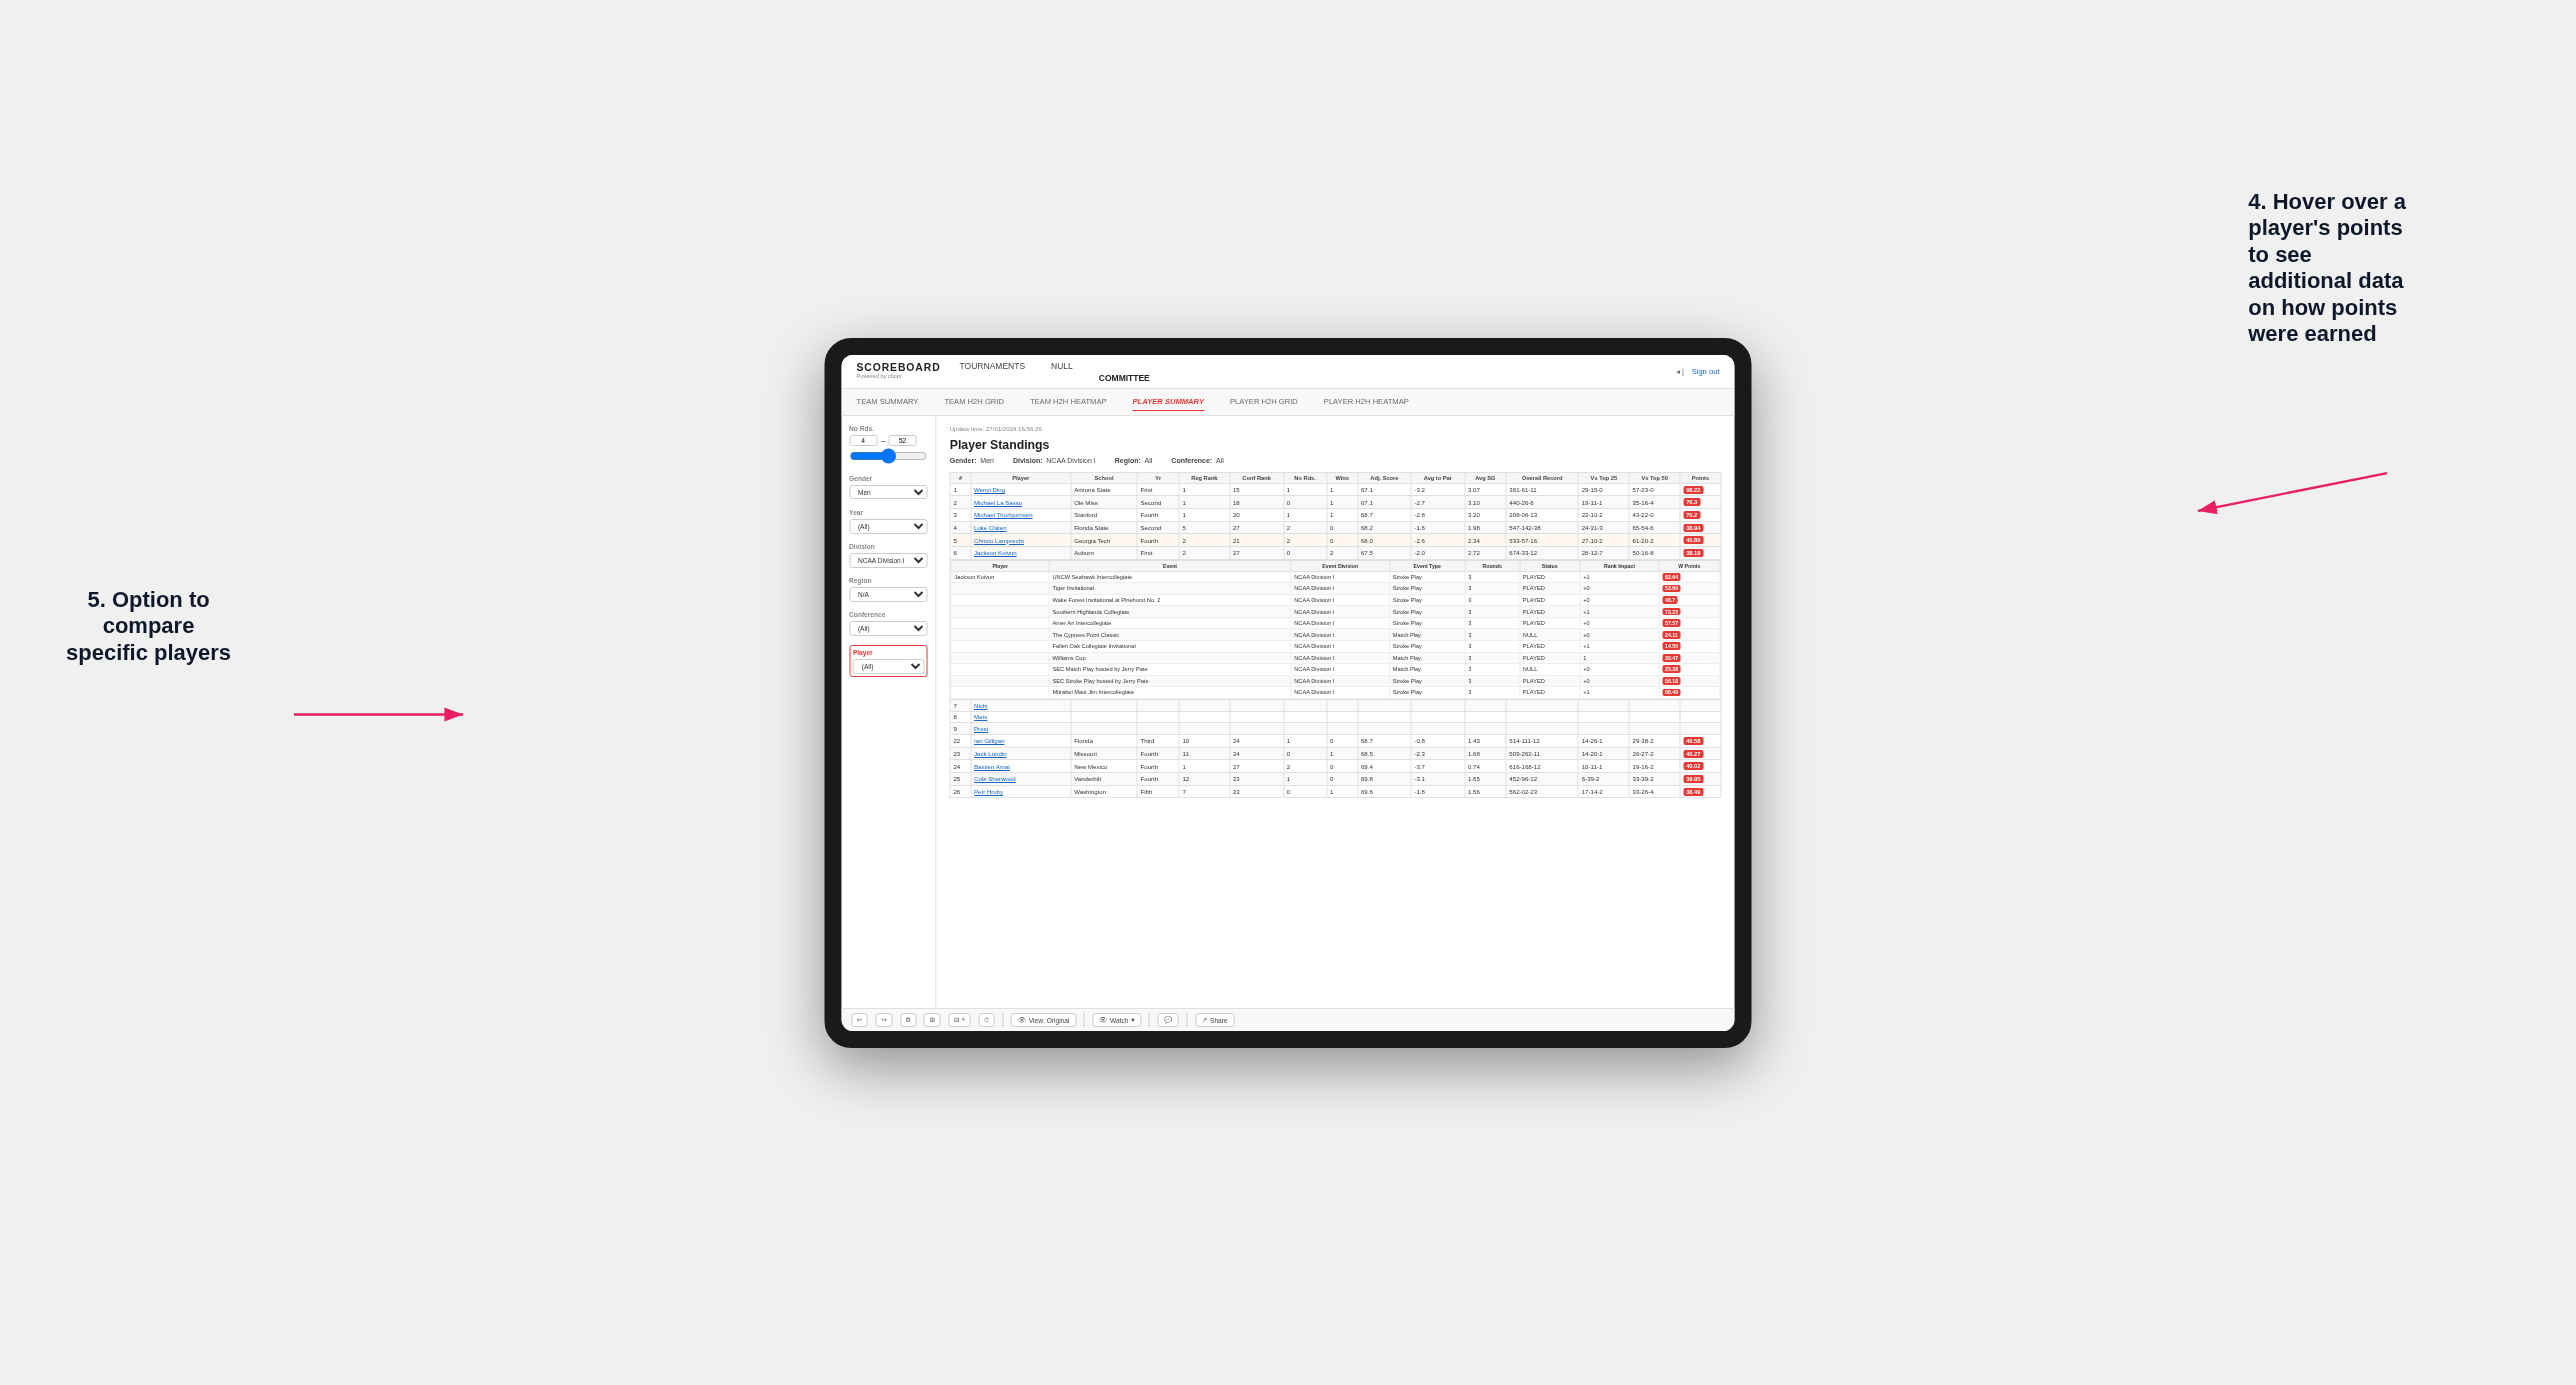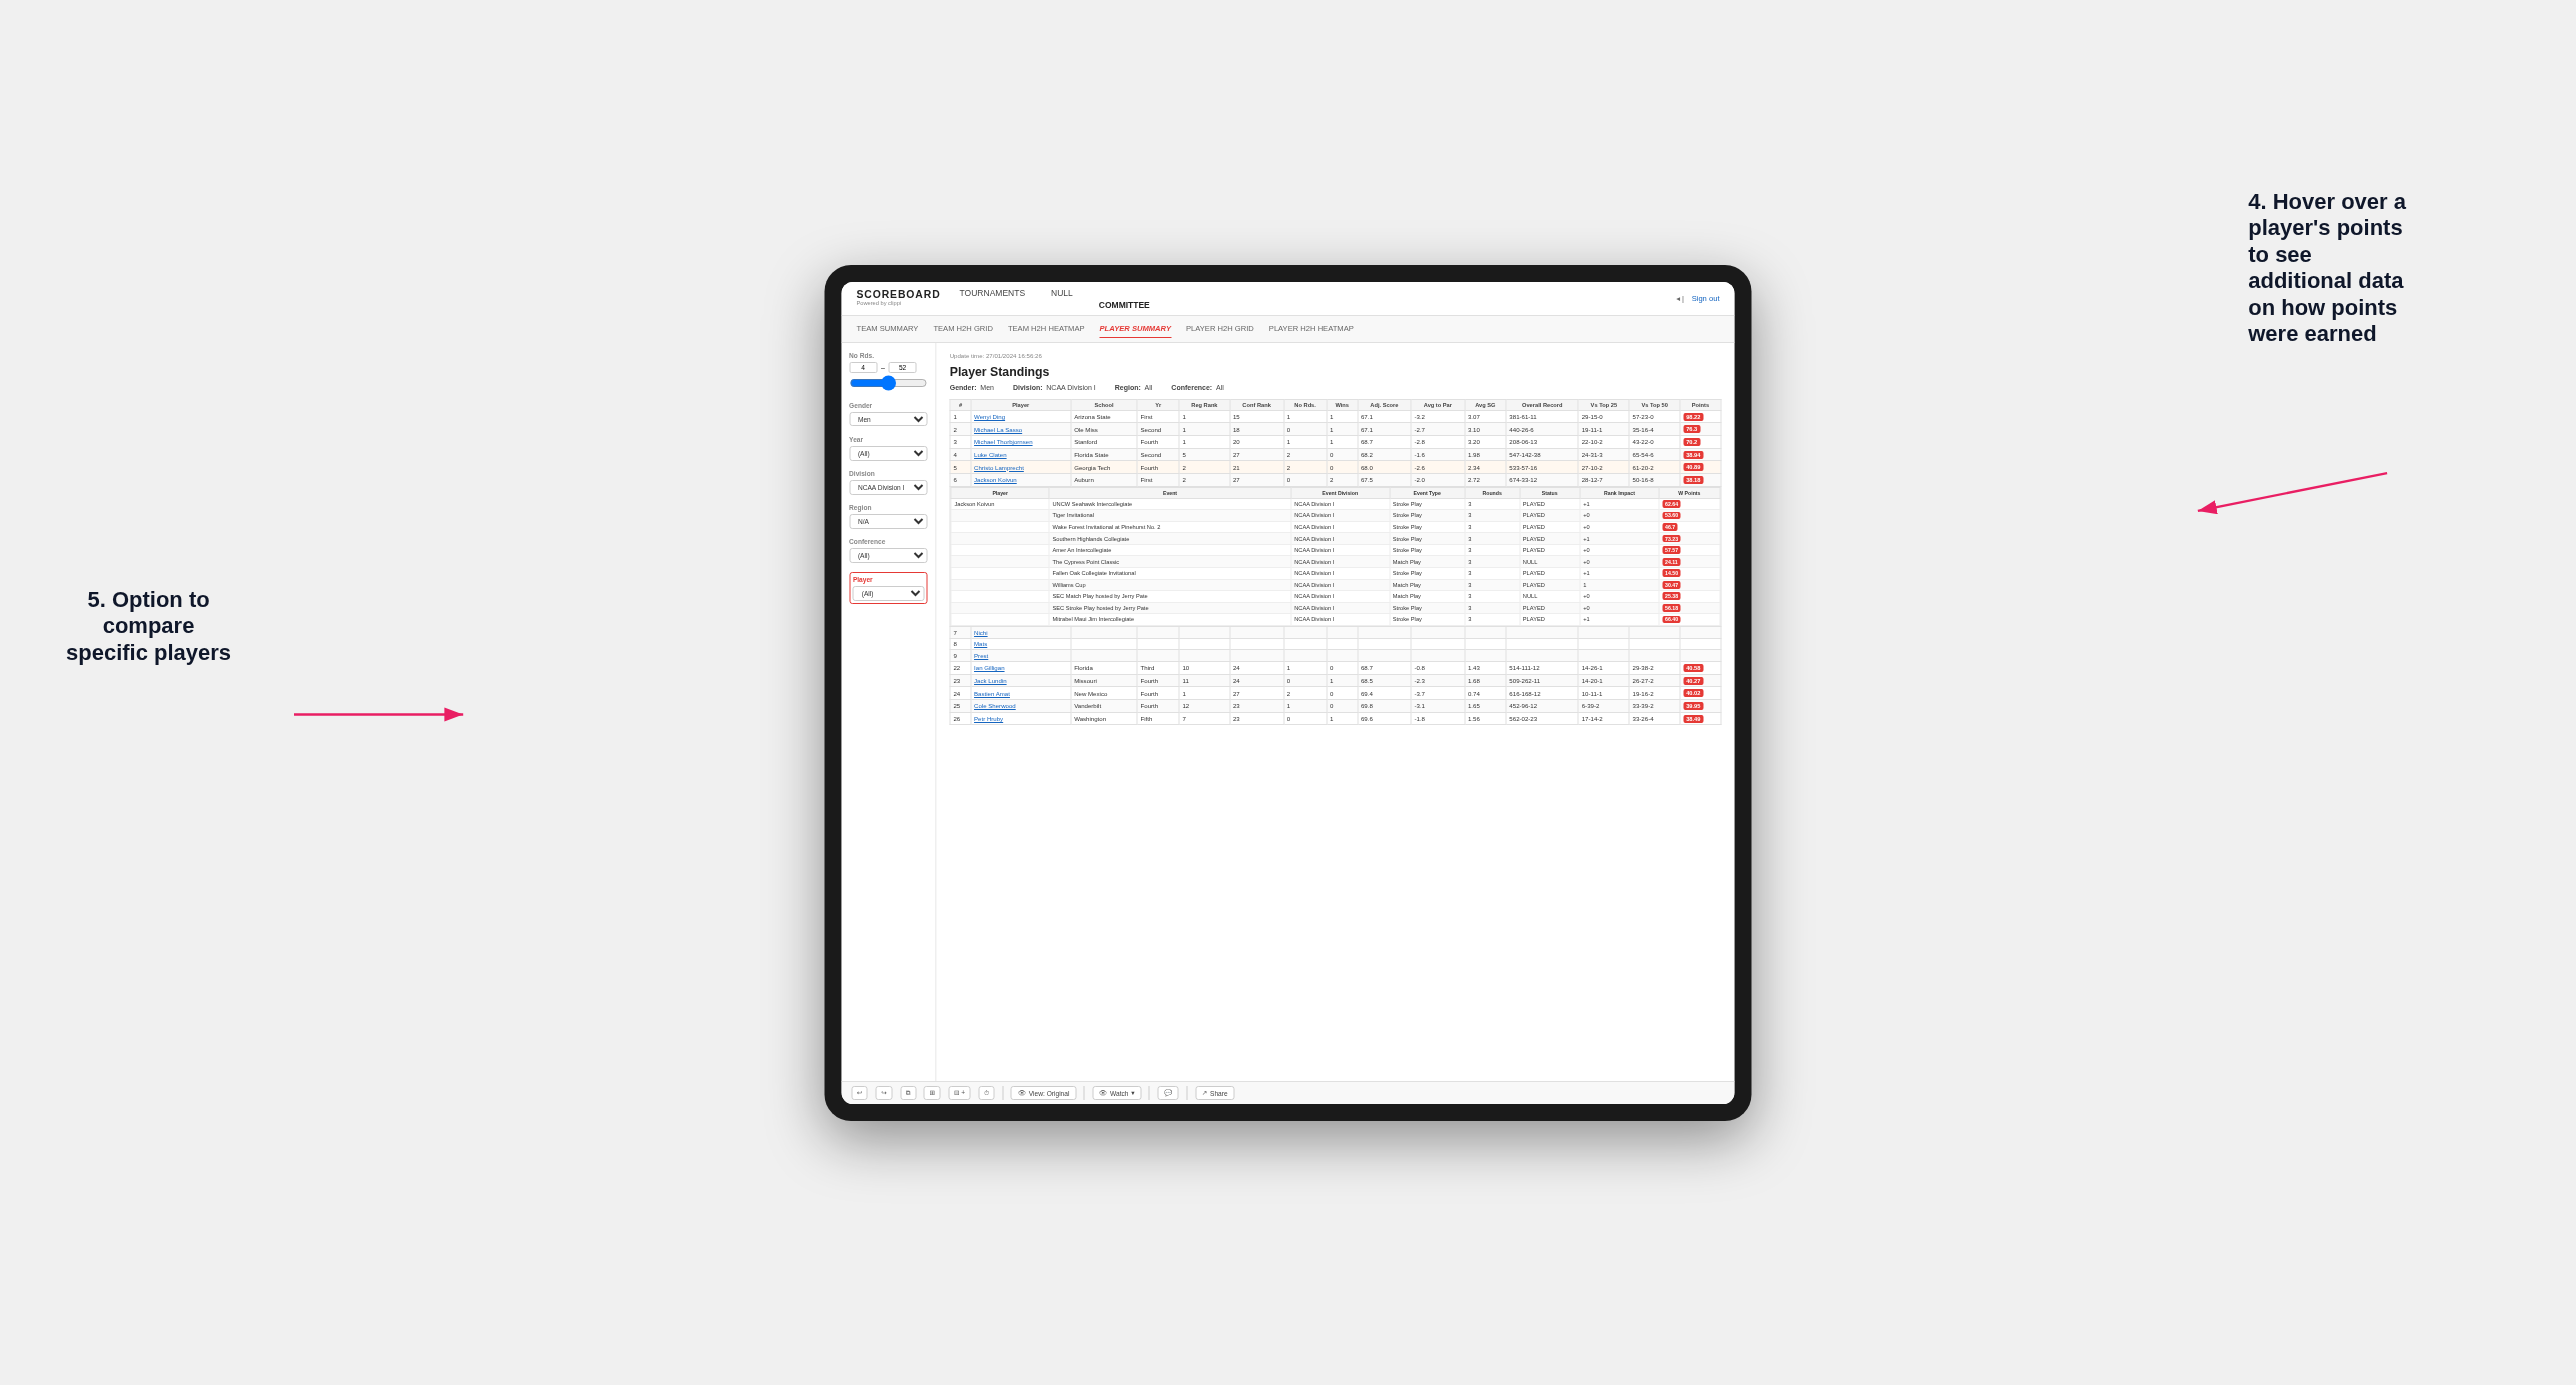--- a/index.html
+++ b/index.html
@@ -12,21 +12,21 @@
       overflow: hidden;
     }
 
     
     .tablet-frame {
       position: absolute;
       left: 50%;
       top: 50%;
       transform: translate(-50%, -50%);
       width: 927px;
-      height: 856px;
+      height: 710px;
       background: #1a1a1a;
       border-radius: 26.5px;
       padding: 17px;
       box-shadow: 0 19px 57px rgba(0,0,0,0.4);
     }
 
     .tablet-screen {
       width: 100%;
       height: 100%;
       background: #ffffff;
@@ -97,21 +97,21 @@
 
     
     .sub-nav {
       display: flex;
       align-items: center;
       padding: 0 15px;
       height: 26.5px;
       background: #f8f8f8;
       border-bottom: 0.9px solid #e0e0e0;
       flex-shrink: 0;
-      gap: 15px;
+      gap: 26px;
     }
 
     .sub-nav-item {
       font-size: 7.6px;
       color: #666;
       cursor: pointer;
       padding: 3.8px 0;
     }
 
     .sub-nav-item.active {

